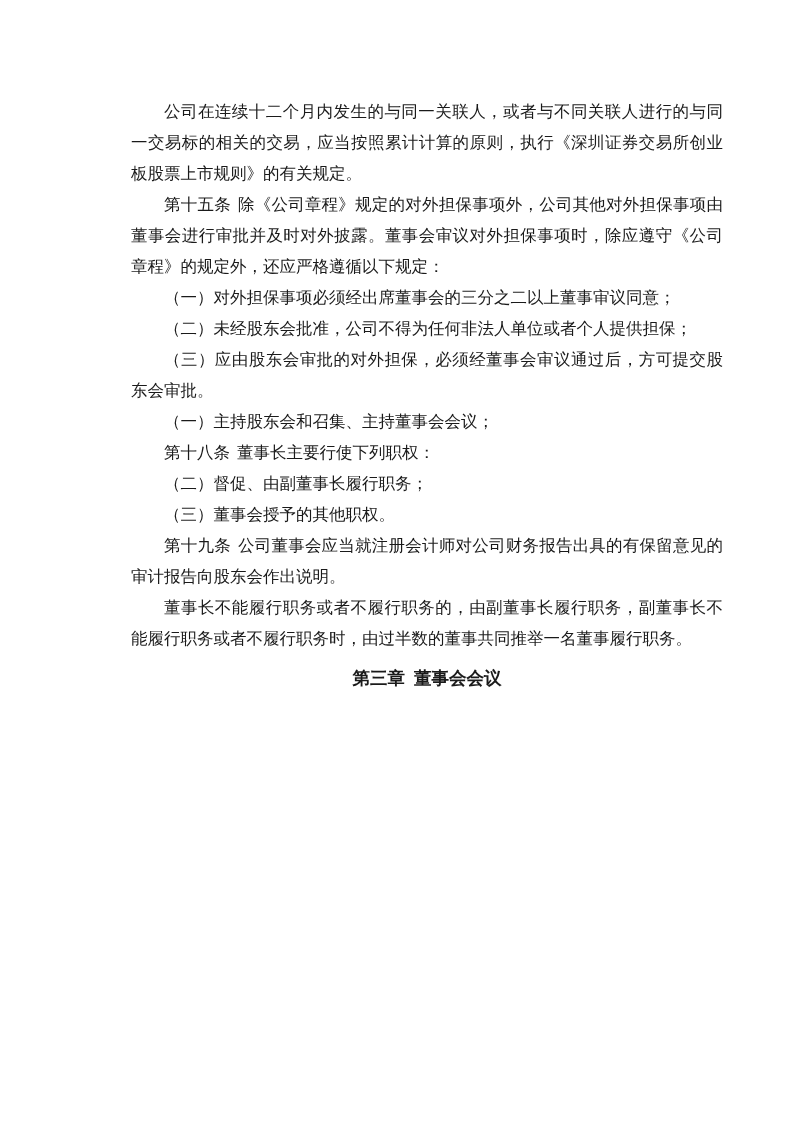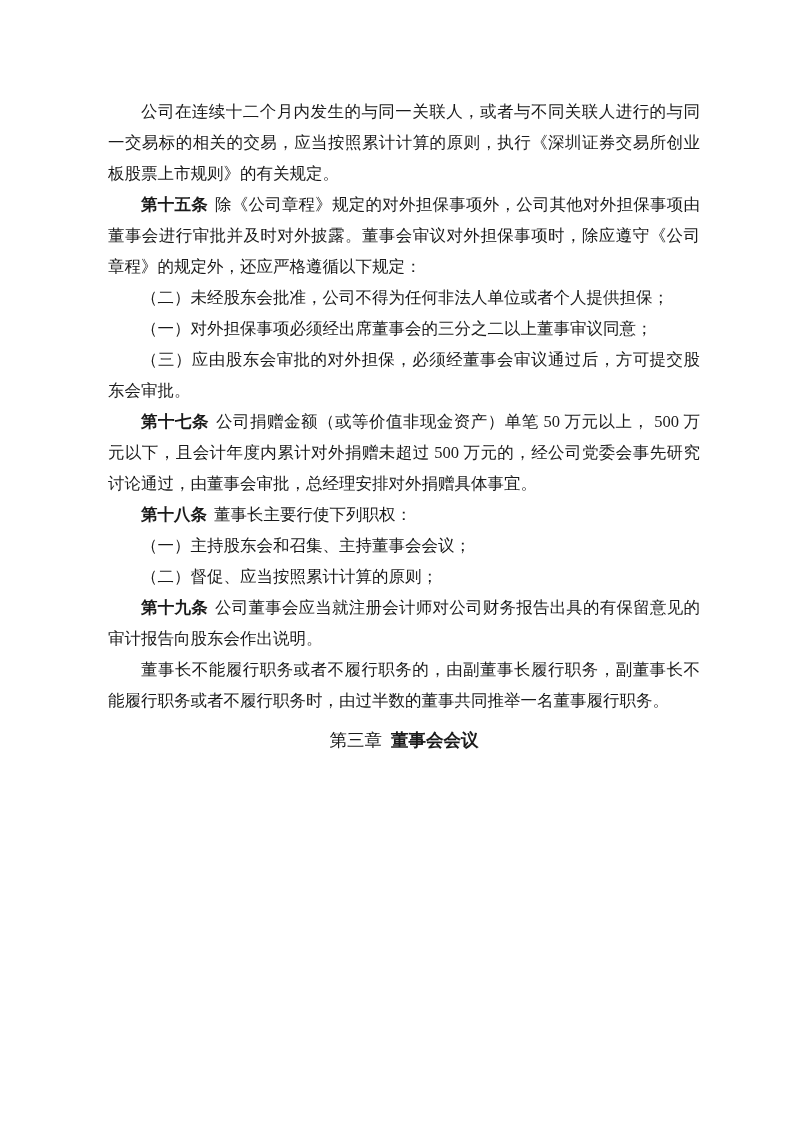--- a/index.html
+++ b/index.html
@@ -10,73 +10,73 @@
     width: 794px;
     height: 1122px;
     background: #ffffff;
     overflow: hidden;
     font-family: "Liberation Serif", "DejaVu Serif", serif;
     color: #1a1a1a;
   }
   .page {
     position: absolute;
     top: 96px;
-    left: 108px;
+    left: 131px;
     width: 592px;
   }
   .para {
     margin: 0;
     font-size: 16.5px;
     line-height: 31px;
     text-align: justify;
     text-justify: inter-ideograph;
     text-indent: 33px;
     word-break: break-all;
   }
   .clause-label {
-    font-weight: bold;
+    font-weight: normal;
     margin-right: 7px;
   }
   .chapter {
     text-align: center;
     text-indent: 0;
     font-weight: bold;
     font-size: 17.5px;
     margin: 9px 0 16px 0;
   }
   .chapter .chapter-no {
-    font-weight: normal;
+    font-weight: bold;
     margin-right: 9px;
   }
 </style>
 </head>
 <body>
 
 <div class="page">
 
   <p class="para"><span>公司在连续十二个月内发生的与同一关联人，或者与不同关联人进行的与同一交易标的相关的交易，应当按照累计计算的原则，执行《深圳证券交易所创业板股票上市规则》的有关规定。</span></p>
 
   <p class="para"><span class="clause-label">第十五条</span><span>除《公司章程》规定的对外担保事项外，公司其他对外担保事项由董事会进行审批并及时对外披露。董事会审议对外担保事项时，除应遵守《公司章程》的规定外，还应严格遵循以下规定：</span></p>
 
+  <p class="para"><span>（一）对外担保事项必须经出席董事会的三分之二以上董事审议同意；</span></p>
+
   <p class="para"><span>（二）未经股东会批准，公司不得为任何非法人单位或者个人提供担保；</span></p>
-
-  <p class="para"><span>（一）对外担保事项必须经出席董事会的三分之二以上董事审议同意；</span></p>
 
   <p class="para"><span>（三）应由股东会审批的对外担保，必须经董事会审议通过后，方可提交股东会审批。</span></p>
 
 
-  <p class="para"><span class="clause-label">第十七条</span><span>公司捐赠金额（或等价值非现金资产）单笔 50 万元以上， 500 万元以下，且会计年度内累计对外捐赠未超过 500 万元的，经公司党委会事先研究讨论通过，由董事会审批，总经理安排对外捐赠具体事宜。</span></p>
 
+
+  <p class="para"><span>（一）主持股东会和召集、主持董事会会议；</span></p>
 
   <p class="para"><span class="clause-label">第十八条</span><span>董事长主要行使下列职权：</span></p>
 
-  <p class="para"><span>（一）主持股东会和召集、主持董事会会议；</span></p>
+  <p class="para"><span>（二）督促、由副董事长履行职务；</span></p>
 
-  <p class="para"><span>（二）督促、应当按照累计计算的原则；</span></p>
-
+  <p class="para"><span>（三）董事会授予的其他职权。</span></p>
 
   <p class="para"><span class="clause-label">第十九条</span><span>公司董事会应当就注册会计师对公司财务报告出具的有保留意见的审计报告向股东会作出说明。</span></p>
 
   <p class="para"><span>董事长不能履行职务或者不履行职务的，由副董事长履行职务，副董事长不能履行职务或者不履行职务时，由过半数的董事共同推举一名董事履行职务。</span></p>
 
   <p class="para chapter"><span class="chapter-no">第三章</span><span>董事会会议</span></p>
 
 
 </div>
 

